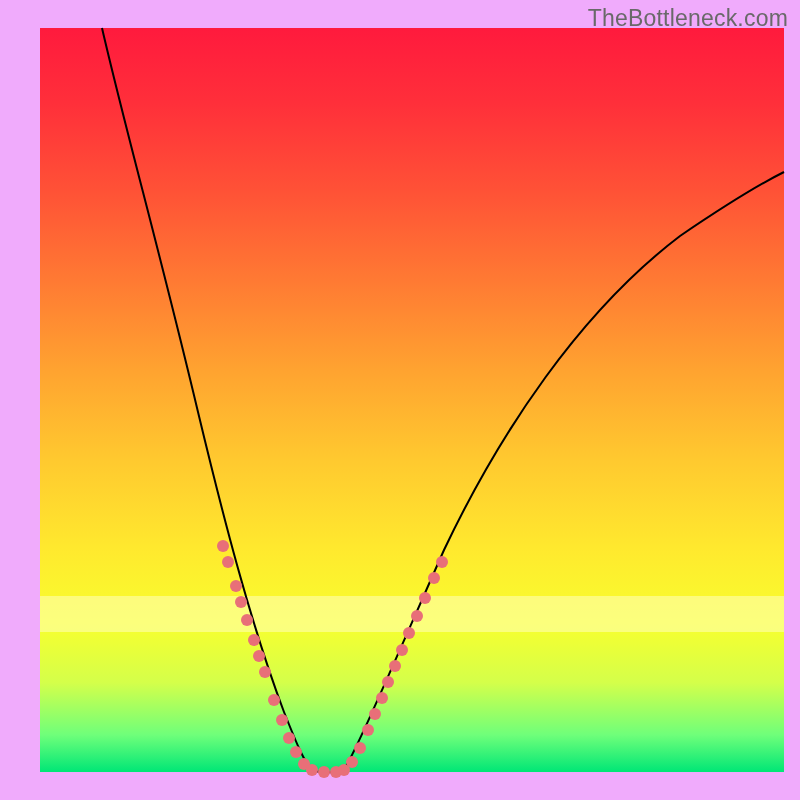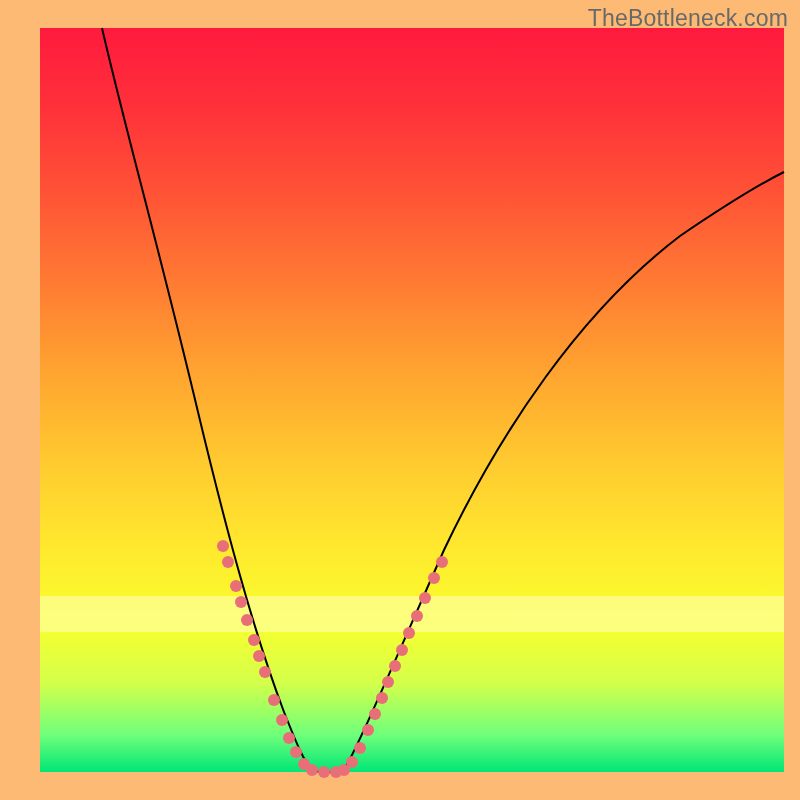--- a/index.html
+++ b/index.html
@@ -10,21 +10,21 @@
     overflow: hidden;
     background: #000;
     font-family: Arial, Helvetica, sans-serif;
   }
   .frame {
     position: absolute;
     left: 0;
     top: 0;
     width: 800px;
     height: 800px;
-    background: #fdba74;
+    background: #f0abfc;
   }
   .plot-area {
     position: absolute;
     left: 40px;
     top: 28px;
     width: 744px;
     height: 744px;
     background: linear-gradient(to bottom,
       #ff1a3d 0%,
       #ff2f3a 10%,

